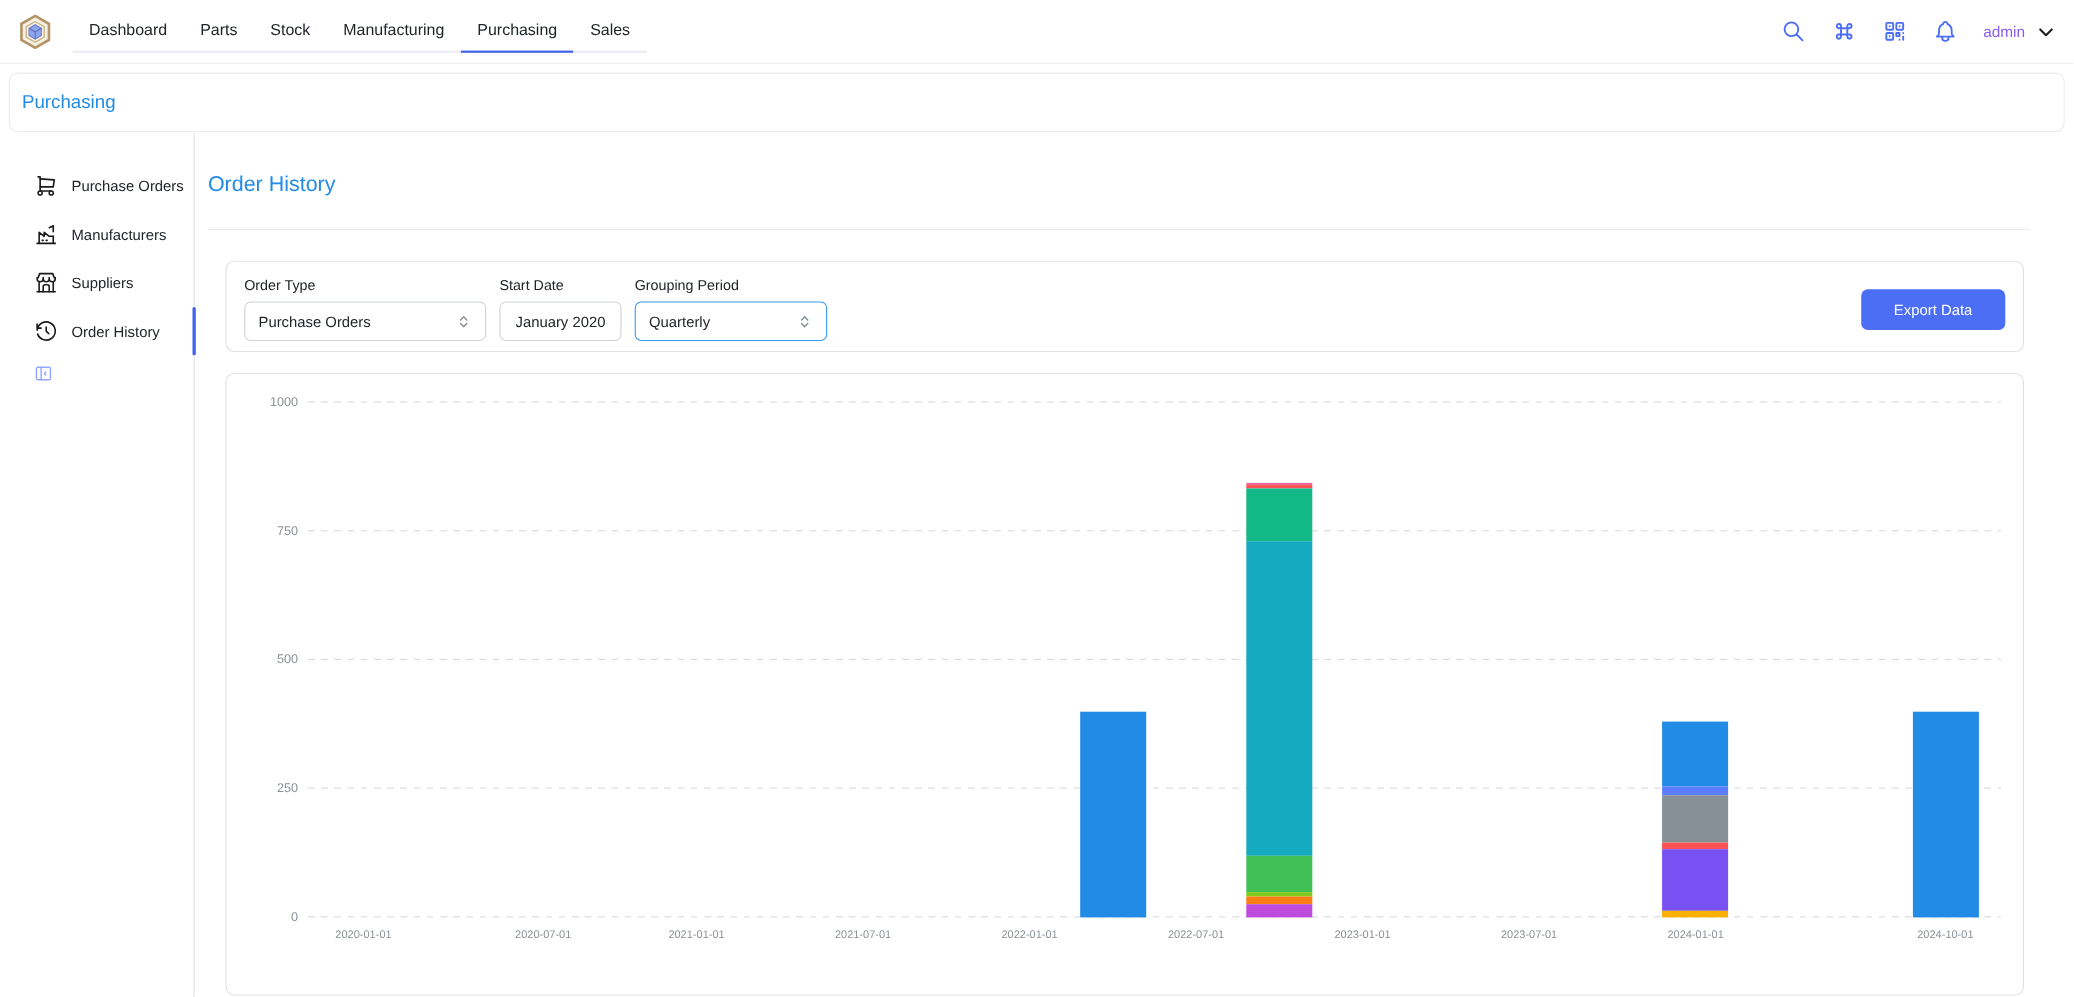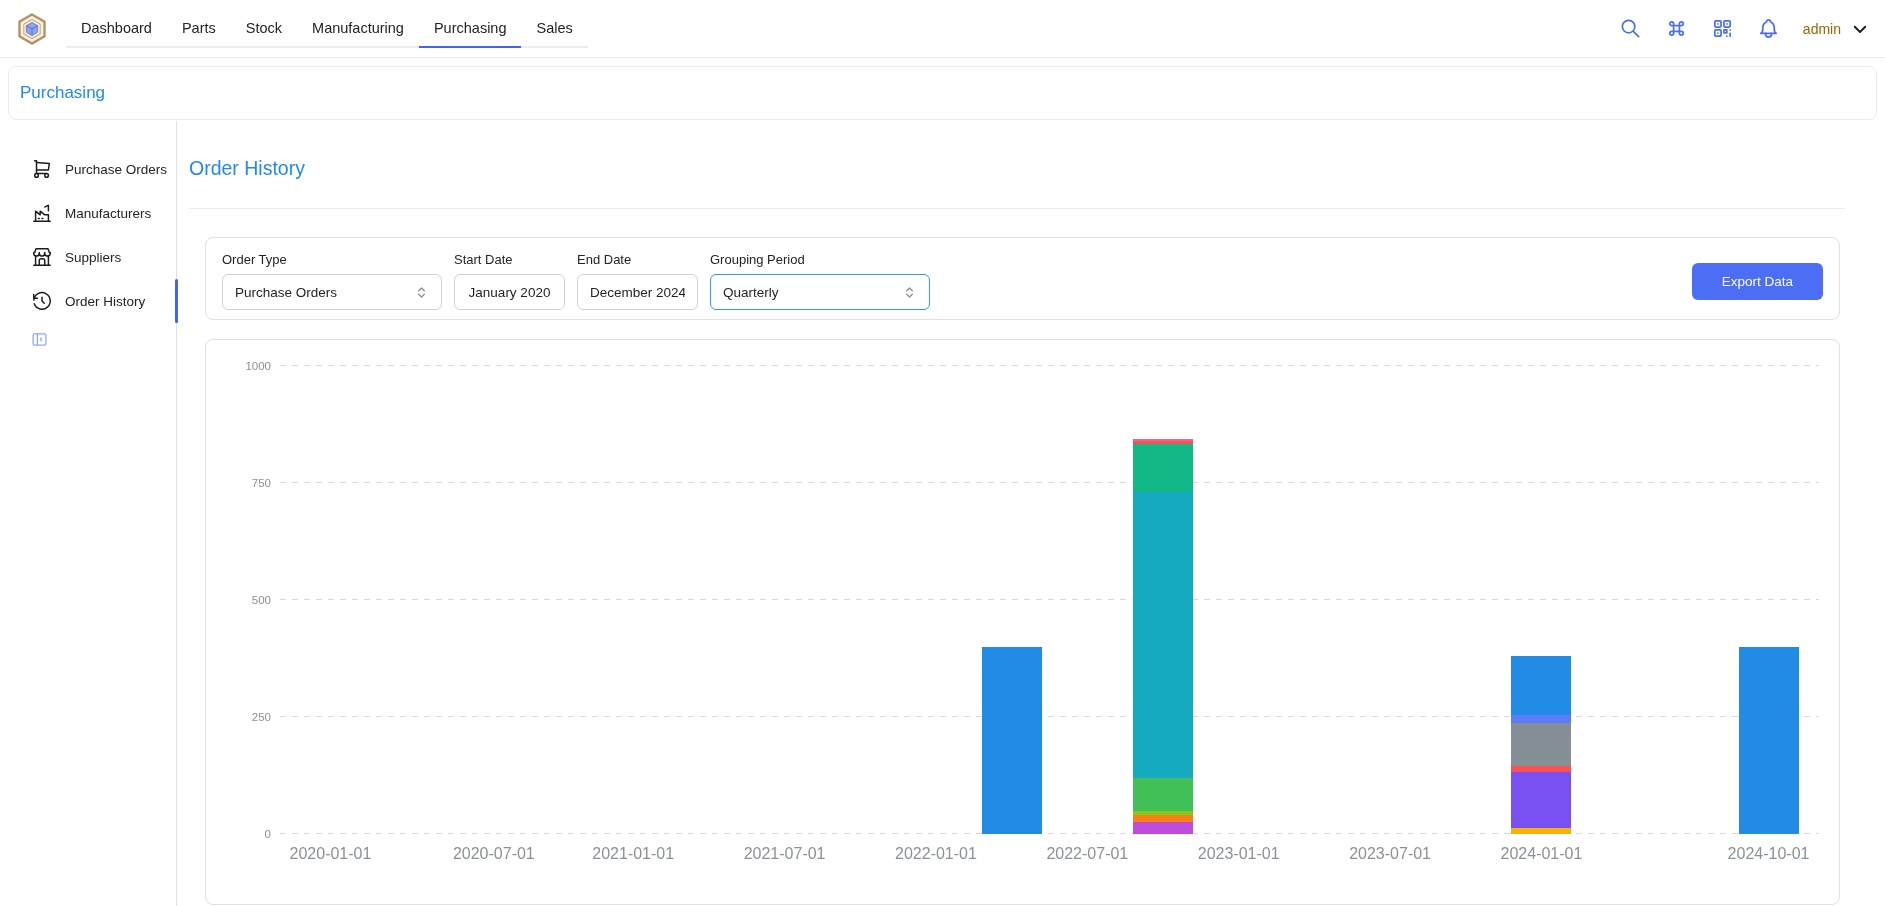--- a/index.html
+++ b/index.html
@@ -7,21 +7,21 @@
 
   
   .header { position:absolute; top:0; left:0; width:1885px; height:58px; border-bottom:1px solid #e9ecef; display:flex; align-items:center; padding:0 16px; background:#fff; }
   .logo { width:32px; height:32px; margin-right:18px; flex:0 0 auto; }
   .tabs { display:flex; border-bottom:2px solid #ececf1; align-self:center; margin-top:2px; }
   .tab { padding:9px 15px 10px 15px; font-size:14.5px; color:#212529; cursor:pointer; border-bottom:2px solid transparent; margin-bottom:-2px; white-space:nowrap; }
   .tab.active { border-bottom-color:#4263eb; }
   .header-right { margin-left:auto; display:flex; align-items:center; gap:23px; }
   .hicon { width:23px; height:23px; color:#4c6ef5; cursor:pointer; display:block; }
   .user { display:flex; align-items:center; gap:10px; cursor:pointer; }
-  .user-name { font-size:14px; color:#a16207; }
+  .user-name { font-size:14px; color:#8b5cf6; }
   .user-chevron { width:18px; height:18px; color:#1a1a1a; }
 
   
   .crumb-panel { position:absolute; top:66px; left:8px; width:1869px; height:54px; border:1px solid #e9ecef; border-radius:8px; display:flex; align-items:center; padding-left:11px; background:#fff; }
   .crumb-link { color:#228be6; font-size:17px; cursor:pointer; }
 
   
   .content { position:absolute; top:121px; left:0; width:1885px; height:785px; display:flex; }
   .sidebar { width:177px; flex:0 0 auto; border-right:1px solid #dee2e6; position:relative; padding-top:26px; }
   .side-item { display:flex; align-items:center; gap:12px; padding:11px 0 11px 31px; font-size:13.5px; cursor:pointer; }
@@ -36,30 +36,30 @@
   
   .filter-card { margin:28px 5px 0 16px; height:83px; border:1px solid #dee2e6; border-radius:8px; display:flex; align-items:flex-start; padding:14px 16px; gap:12px; background:#fff; }
   .fgroup { display:flex; flex-direction:column; }
   .flabel { font-size:13px; color:#212529; margin-bottom:6px; line-height:16px; }
   .fcontrol { height:36px; border:1px solid #ced4da; border-radius:6px; background:#fff; font-size:13.5px; color:#212529; display:flex; align-items:center; padding:0 12px; font-family:"Liberation Sans", sans-serif; }
   .fselect { justify-content:space-between; cursor:pointer; }
   .fselect .sel-chevrons { width:15px; height:15px; color:#868e96; flex:0 0 auto; margin-left:8px; }
   .w-ordertype { width:220px; }
   .w-start { width:111px; }
   .w-end { width:121px; }
-  .w-grouping { width:220px; border-color:#339af0; }
+  .w-grouping { width:175px; border-color:#339af0; }
   input.fcontrol { outline:none;text-align:center; }
   .export-btn { margin-left:auto; align-self:center; margin-top:6px; height:37px; padding:0 30px; background:#4c6ef5; color:#fff; border:none; border-radius:6px; font-size:13.5px; font-family:"Liberation Sans", sans-serif; cursor:pointer; }
 
   
   .chart-card { margin:19px 5px 0 16px; height:566px; border:1px solid #dee2e6; border-radius:8px; position:relative; background:#fff; }
   .plot { position:absolute; left:74px; right:20px; top:26px; height:468px; }
   .gridline { position:absolute; left:0; right:0; height:1px; background:repeating-linear-gradient(to right,#d7dadd 0px,#d7dadd 6px,transparent 6px,transparent 12px); }
   .ytick { position:absolute; right:calc(100% + 9px); transform:translateY(50%); font-size:11.5px; color:#8b9198; }
-  .xtick { position:absolute; top:calc(100% + 11px); transform:translateX(-50%); font-size:16px; color:#8b9198; white-space:nowrap; }
+  .xtick { position:absolute; top:calc(100% + 11px); transform:translateX(-50%); font-size:10px; color:#8b9198; white-space:nowrap; }
   .bar { position:absolute; bottom:0; transform:translateX(-50%); display:flex; flex-direction:column-reverse; }
   .seg { width:100%; }
 </style>
 </head>
 <body>
 
 <div class="header">
   <svg class="logo" viewBox="0 0 32 32">
     <polygon points="16,1.5 28.5,8.7 28.5,23.3 16,30.5 3.5,23.3 3.5,8.7" fill="#f7f1e3" stroke="#b49467" stroke-width="2.4"></polygon>
     <polygon points="16,6.5 24.2,11.2 24.2,20.8 16,25.5 7.8,20.8 7.8,11.2" fill="none" stroke="#c9b189" stroke-width="1.2"></polygon>
@@ -171,24 +171,20 @@
           <span>Purchase Orders</span>
           <svg class="sel-chevrons" viewBox="0 0 16 16" fill="none" stroke="currentColor" stroke-width="1.4" stroke-linecap="round" stroke-linejoin="round">
             <path d="M5 6.2l3 -3l3 3"></path>
               <path d="M5 9.8l3 3l3 -3"></path>
           </svg>
         </div>
       </div>
       <div class="fgroup">
         <span class="flabel">Start Date</span>
         <input class="fcontrol w-start" readonly="" value="January 2020" style="">
-      </div>
-      <div class="fgroup">
-        <span class="flabel">End Date</span>
-        <input class="fcontrol w-end" readonly="" value="December 2024" style="">
       </div>
       <div class="fgroup">
         <span class="flabel">Grouping Period</span>
         <div class="fcontrol fselect w-grouping">
           <span>Quarterly</span>
           <svg class="sel-chevrons" viewBox="0 0 16 16" fill="none" stroke="currentColor" stroke-width="1.4" stroke-linecap="round" stroke-linejoin="round">
             <path d="M5 6.2l3 -3l3 3"></path>
               <path d="M5 9.8l3 3l3 -3"></path>
           </svg>
         </div>

